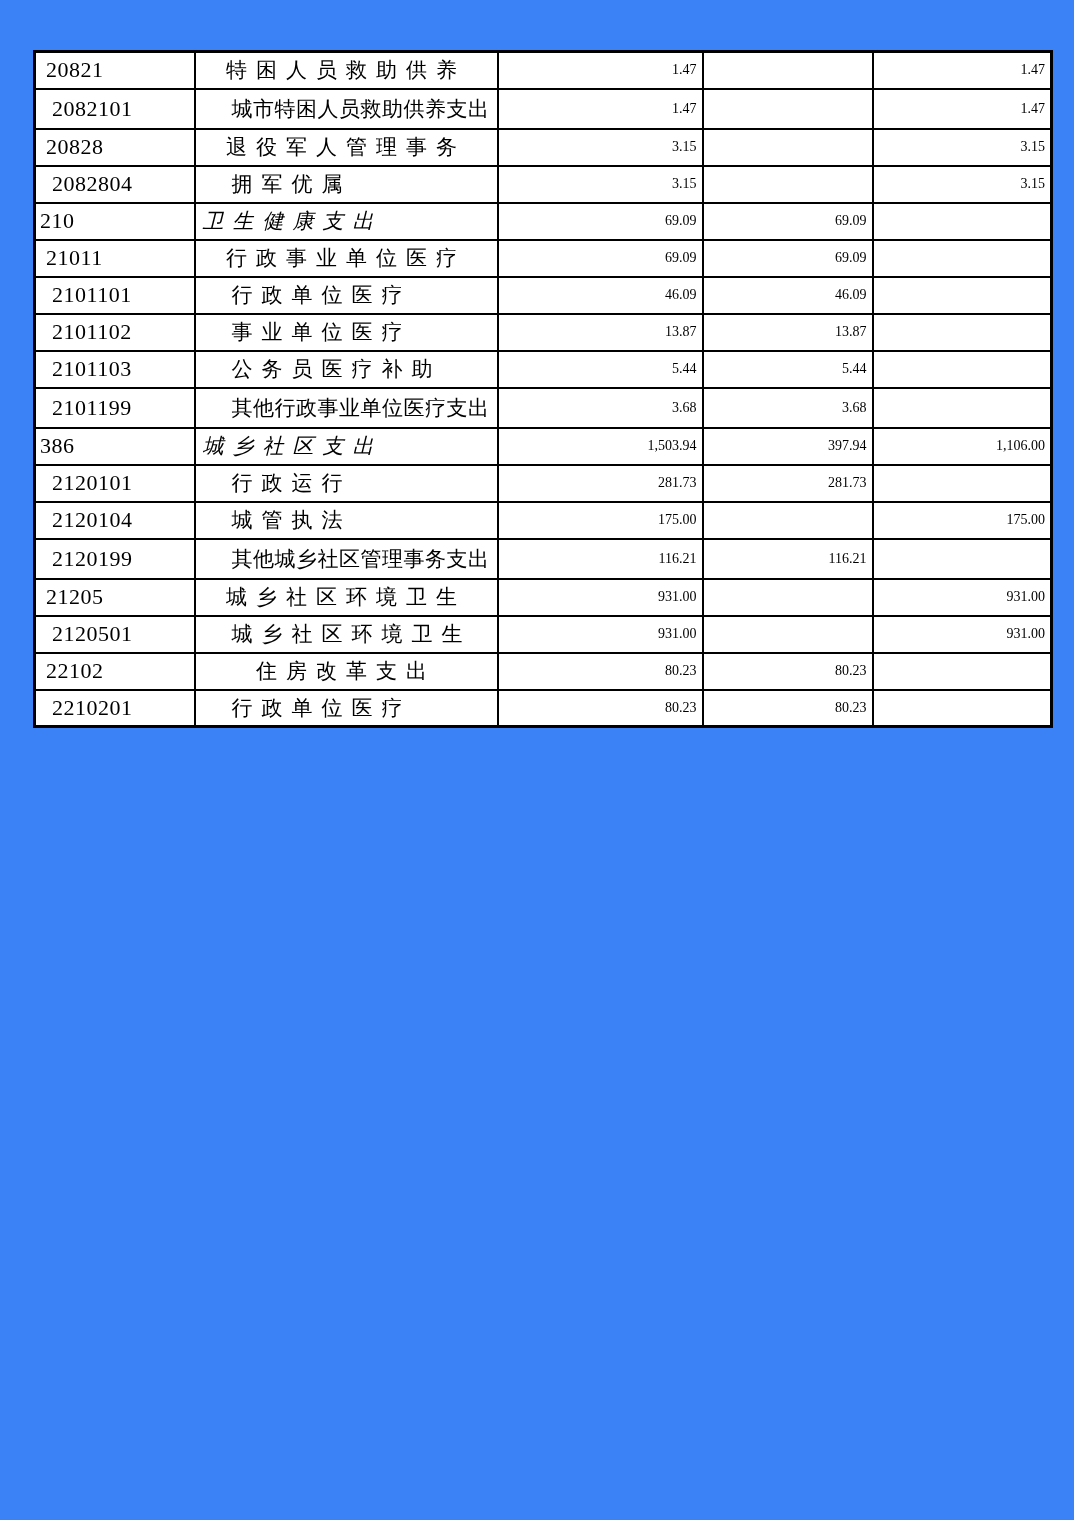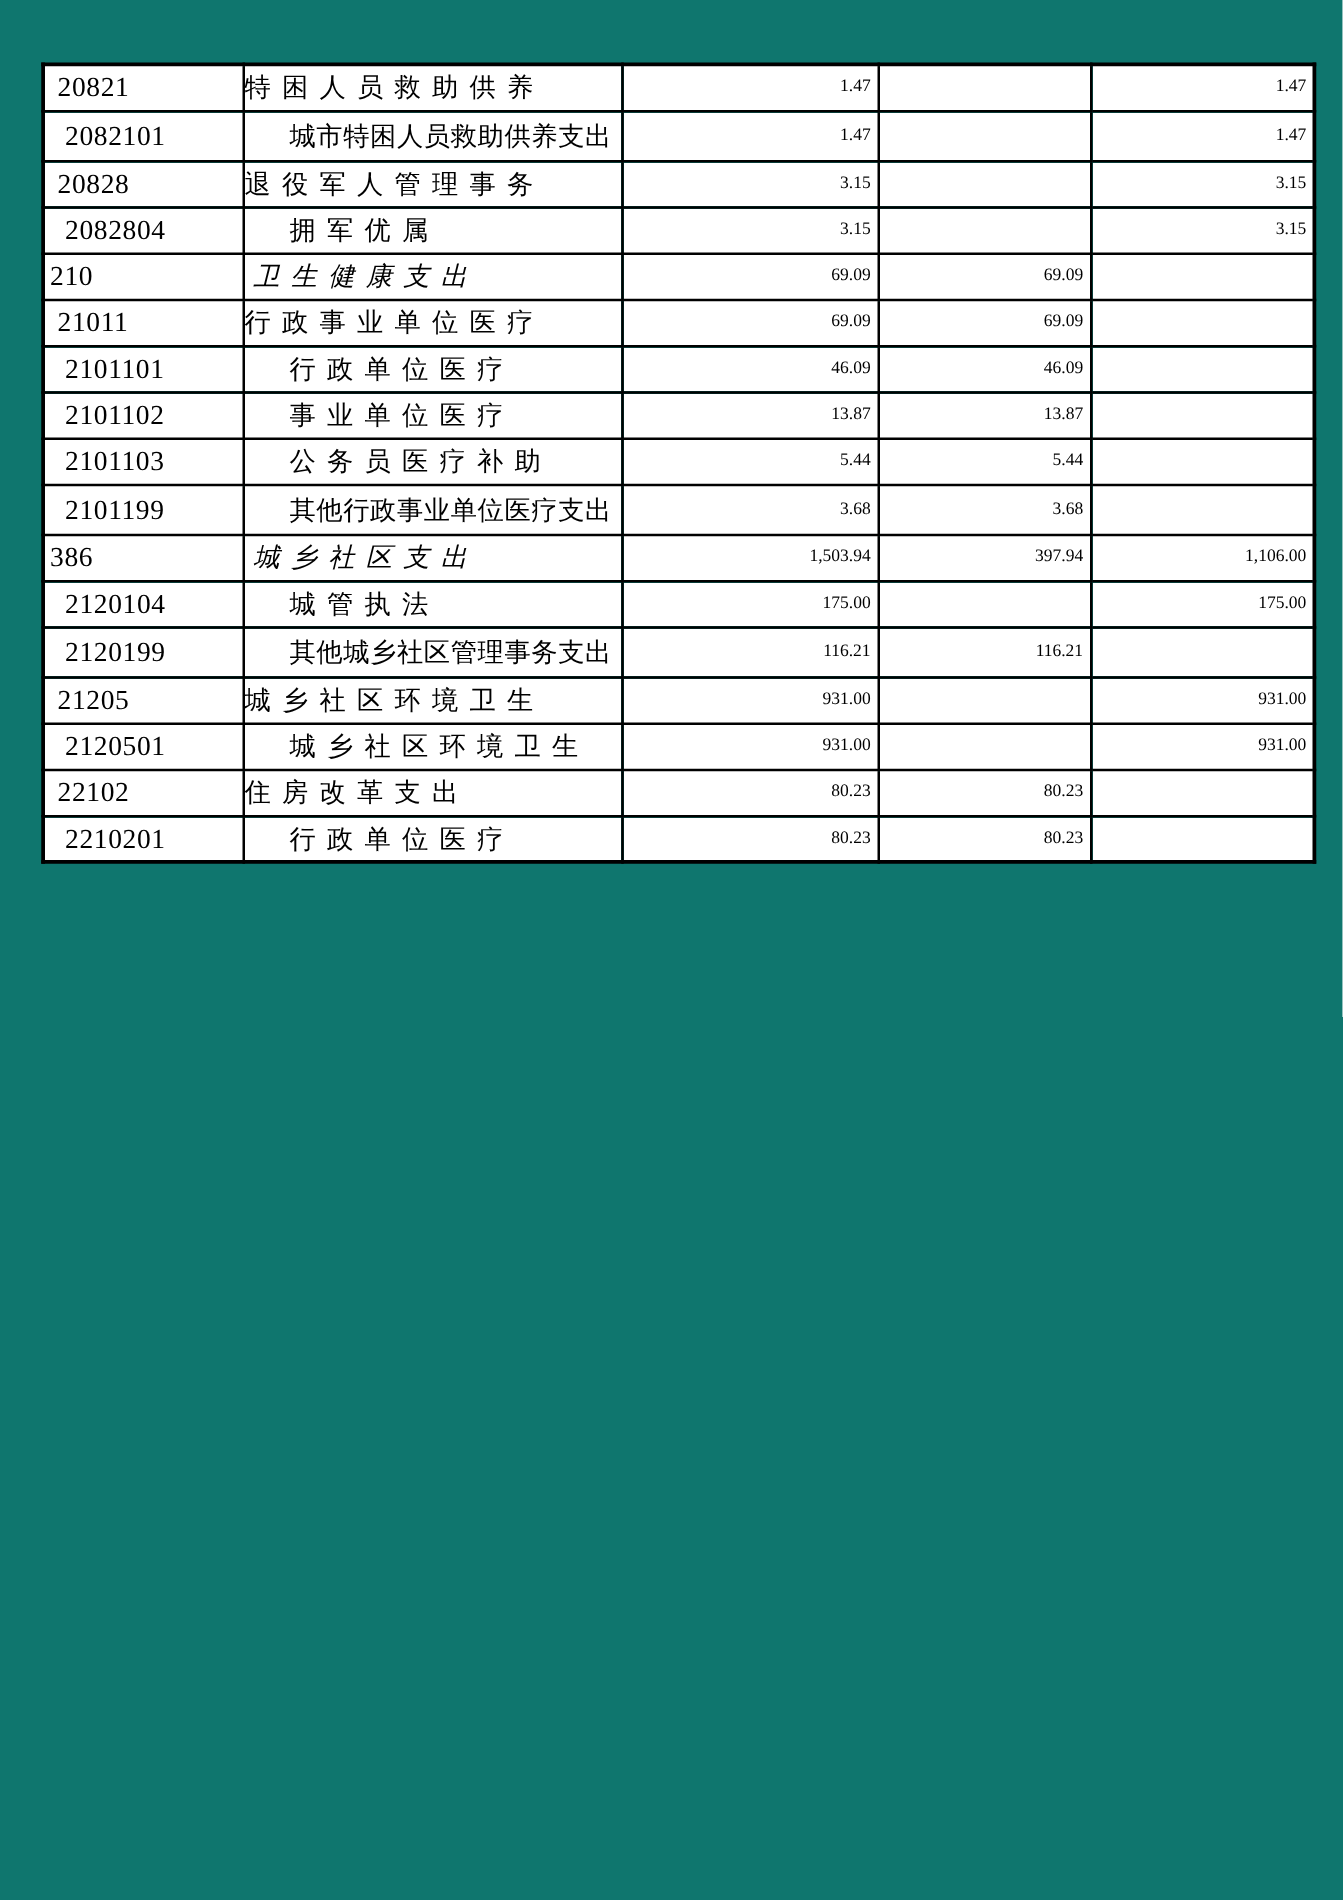--- a/index.html
+++ b/index.html
@@ -10,21 +10,21 @@
   body {
     width: 1074px;
     height: 1520px;
     font-family: "Liberation Serif", "DejaVu Serif", serif;
     color: #000000;
   }
   .page {
     position: relative;
     width: 1074px;
     height: 1520px;
-    background: #0f766e;
+    background: #3b82f6;
     overflow: hidden;
   }
   table.budget-table {
     position: absolute;
     left: 33px;
     top: 50px;
     width: 1017px;
     border-collapse: collapse;
     table-layout: fixed;
     border: 3px solid #000000;
@@ -50,21 +50,21 @@
   }
   td.code.l0 { padding-left: 4px; }
   td.code.l1 { padding-left: 10px; }
   td.code.l2 { padding-left: 16px; }
   td.name {
     font-size: 21px;
     letter-spacing: 9px;
   }
   td.name.tight { letter-spacing: 0.5px; }
   td.name.l0 { padding-left: 7px; font-style: italic; }
-  td.name.l1 { padding-left: 0; }
+  td.name.l1 { padding-left: 0; text-align: center; }
   td.name.l2 { padding-left: 36px; }
   td.num {
     font-size: 14px;
     text-align: right;
     padding-right: 5px;
   }
 </style>
 </head>
 <body>
 
@@ -149,20 +149,27 @@
           <td class="num"></td>
         </tr>
         <tr class="row">
           <td class="code l0">386</td>
           <td class="name l0">城乡社区支出</td>
           <td class="num">1,503.94</td>
           <td class="num">397.94</td>
           <td class="num">1,106.00</td>
         </tr>
         <tr class="row">
+          <td class="code l2">2120101</td>
+          <td class="name l2">行政运行</td>
+          <td class="num">281.73</td>
+          <td class="num">281.73</td>
+          <td class="num"></td>
+        </tr>
+        <tr class="row">
           <td class="code l2">2120104</td>
           <td class="name l2">城管执法</td>
           <td class="num">175.00</td>
           <td class="num"></td>
           <td class="num">175.00</td>
         </tr>
         <tr class="row tall">
           <td class="code l2">2120199</td>
           <td class="name l2 tight">其他城乡社区管理事务支出</td>
           <td class="num">116.21</td>

